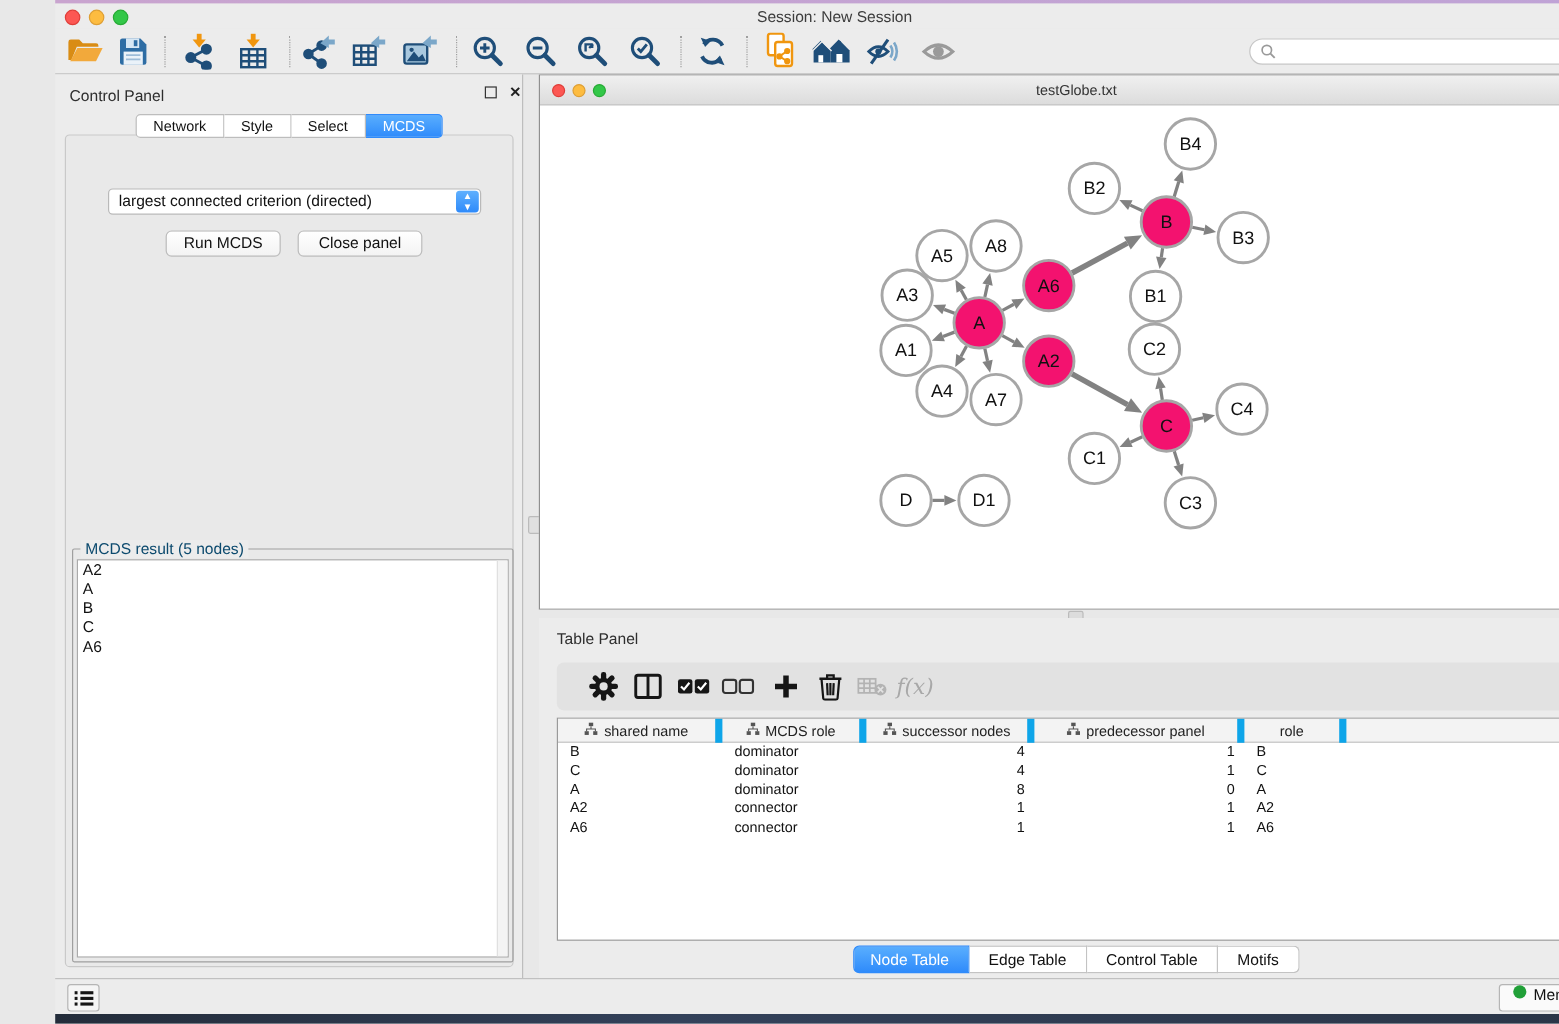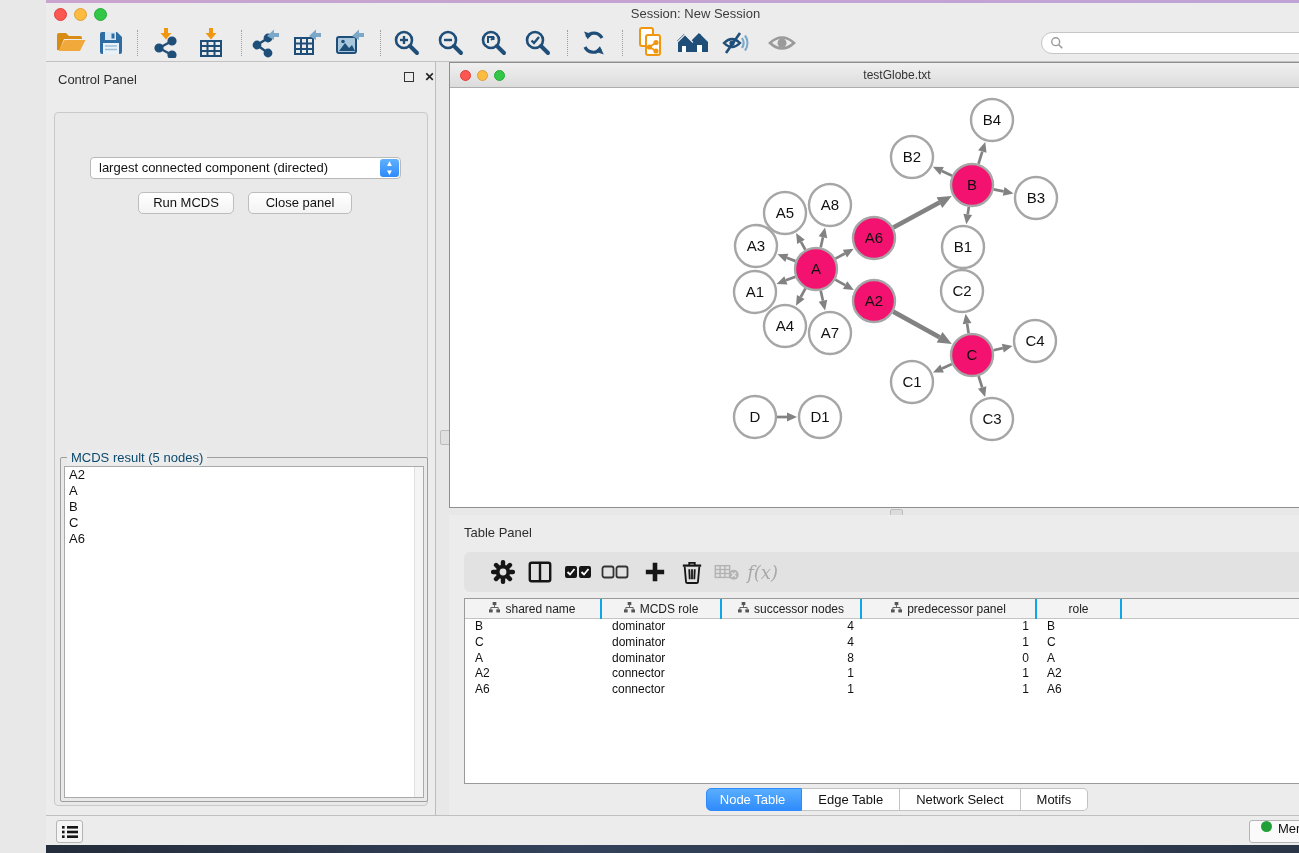--- a/index.html
+++ b/index.html
@@ -57,21 +57,21 @@
   .resize-grip { right:2px; bottom:2px; width:12px; height:12px;
     background:repeating-linear-gradient(135deg, transparent 0 2px, #b5b5b5 2px 3px); }
 
   
   .table-panel { left:403px; top:515px; width:896px; height:300px; background:#ececec; }
   .tp-toolbar { left:15px; top:37px; width:874px; height:40px; background:#e2e2e2; border-radius:6px; display:flex; align-items:center; }
   .tp-icon { position:absolute; top:6px; width:34px; height:28px; display:flex; align-items:center; justify-content:flex-end; }
   .fx-label { font-family:"DejaVu Serif", serif; font-style:italic; font-size:18px; color:#a8a8a8; }
   .data-table { left:15px; top:83px; width:880px; height:186px; background:#fff; border:1px solid #9a9a9a; }
   .dt-header { display:flex; height:20px; background:#f3f3f3; border-bottom:1px solid #c4c4c4; }
-  .dt-hcell { display:flex; align-items:center; justify-content:center; gap:5px; font-size:12px; color:#222; border-right:2px solid #0ea5e9; height:20px; }
+  .dt-hcell { display:flex; align-items:center; justify-content:center; gap:5px; font-size:12px; color:#222; border-right:6px solid #0ea5e9; height:20px; }
   .dt-row { display:flex; height:15.8px; }
   .dt-cell { font-size:12px; color:#111; line-height:15.8px; white-space:nowrap; overflow:hidden; }
   .dt-scroll { position:absolute; right:0; top:20px; width:10px; height:164px; background:#f4f4f4; border-left:1px solid #e2e2e2; }
   .tp-tabs { left:0; top:273px; width:896px; display:flex; justify-content:center; }
   .tp-tab { height:23px; line-height:22px; padding:0 16px; font-size:13px; background:#fff; border:1px solid #c3c3c3; border-left:none; color:#111; }
   .tp-tab:first-child { border-left:1px solid #c3c3c3; border-radius:5px 0 0 5px;padding-left:13px; }
   .tp-tab:last-child { border-radius:0 5px 5px 0; }
   .tp-tab.active { background:linear-gradient(#59aefe,#2f8bfb); color:#fff; border-color:#2f8bfb; }
 
   
@@ -265,22 +265,28 @@
     </div>
   </div>
 
   <div class="abs control-panel">
     <div class="abs panel-title" style="left:12px;top:10px">Control Panel</div>
     <div class="abs winbtn" style="left:358px;top:10px">
         <div class="float-box"></div>
       </div>
     <div class="abs winbtn" style="left:377px;top:9px;font-weight:bold">✕</div>
     <div class="abs cp-pane"></div>
+    <div class="abs cp-tabs" id="cp-tabs">
+        <div class="cp-tab">Network</div>
+        <div class="cp-tab">Style</div>
+        <div class="cp-tab">Select</div>
+        <div class="cp-tab active">MCDS</div>
+      </div>
     <div class="abs combo">
-      <span>largest connected component (directed)</span>
+      <span>largest connected criterion (directed)</span>
       <div class="combo-step">▲<br>▼</div>
     </div>
     <div class="abs pbtn" style="left:92px;top:130px;width:96px">Run MCDS</div>
     <div class="abs pbtn" style="left:202px;top:130px;width:104px">Close panel</div>
     <div class="abs fieldset-box">
       <div class="abs fieldset-legend">MCDS result (5 nodes)</div>
       <div class="abs listbox" id="mcds-list">
         <div class="list-scroll"></div>
       <div class="list-item">A2</div>
           <div class="list-item">A</div>
@@ -549,21 +555,21 @@
             <div class="dt-cell" style="width: 175px; text-align: right; padding: 0px 8px 0px 0px;">1</div>
             <div class="dt-cell" style="width: 85px; text-align: left; padding: 0px 0px 0px 10px;">A6</div>
           </div>
         </div>
       <div class="dt-scroll"></div>
     </div>
 
     <div class="abs tp-tabs" id="tp-tabs">
         <div class="tp-tab active">Node Table</div>
         <div class="tp-tab">Edge Table</div>
-        <div class="tp-tab">Network Select</div>
+        <div class="tp-tab">Control Table</div>
         <div class="tp-tab">Motifs</div>
       </div>
   </div>
 
   <div class="abs status-bar">
     <div class="abs list-btn">
       <svg width="16" height="14" viewBox="0 0 16 14">
           <g fill="#161616">
             <rect x="0" y="1" width="2.6" height="2.6"></rect>
             <rect x="5" y="1" width="11" height="2.6"></rect>

